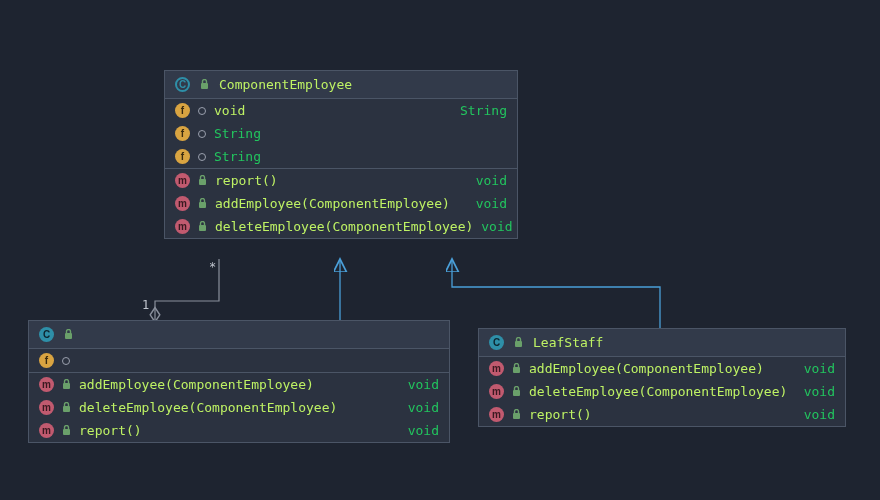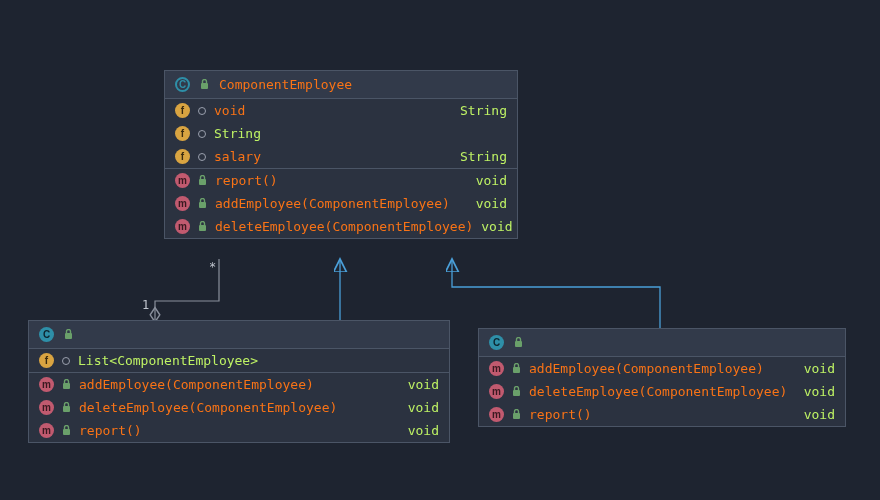--- a/index.html
+++ b/index.html
@@ -2,22 +2,22 @@
 <html><head>
 <meta charset="utf-8">
 <style>
   html,body{margin:0;padding:0;background:#1e2430;font-family:Consolas,Menlo,monospace;font-size:13px;color:#c0c5ce;width:880px;height:500px;overflow:hidden}
   .canvas{position:relative;width:880px;height:500px}
   svg.conn{position:absolute;left:0;top:0;width:880px;height:500px;pointer-events:none}
   .box{position:absolute;background:#2b3240;border:1px solid #4b5566}
   .hdr{display:flex;align-items:center;gap:10px;padding:6px 10px;border-bottom:1px solid #4b5566;background:#323a4a}
   .row{display:flex;align-items:center;gap:8px;padding:4px 10px}
   .sep{border-top:1px solid #4b5566}
-  .nm{flex:1;color:#f97316;white-space:nowrap}
-  .ty{color:#bef264;white-space:nowrap}
+  .nm{flex:1;color:#bef264;white-space:nowrap}
+  .ty{color:#22c55e;white-space:nowrap}
   .dot{width:6px;height:6px;border:1px solid #9aa0ad;border-radius:50%;flex:0 0 auto}
   .ico{width:15px;height:15px;border-radius:50%;display:flex;align-items:center;justify-content:center;font-weight:bold;font-size:10px;flex:0 0 auto;font-family:Arial,sans-serif}
   .ico-c{background:#2e8fa8;color:#0d2630}
   .ico-ci{background:transparent;border:2px solid #2e8fa8;color:#2e8fa8;width:11px;height:11px}
   .ico-f{background:#d9a441;color:#3a2a0f}
   .ico-m{background:#c15a6f;color:#3a1820}
   .lk{display:inline-block}
   .lk svg{display:block}
   .mult{position:absolute;color:#c0c5ce;font-size:12px}
 </style>
@@ -71,21 +71,20 @@
           <span>f</span>
         </span>
     <span class="dot"></span>
     <span class="ty">String</span>
   </div>
   <div class="row">
     <span class="ico ico-f">
           <span>f</span>
         </span>
     <span class="dot"></span>
-    <span class="nm">salary</span>
     <span class="ty">String</span>
   </div>
   <div class="row sep">
     <span class="ico ico-m">
           <span>m</span>
         </span>
     <span class="lk">
           <svg width="9" height="11">
             <rect x="1" y="4" width="7" height="6" rx="1" fill="#6aa06a"></rect>
             <path d="M2.5 4 V2.5 a2 2 0 0 1 4 0 V4" stroke="#6aa06a" stroke-width="1.4" fill="none"></path>
@@ -132,21 +131,20 @@
             <rect x="1" y="4" width="7" height="6" rx="1" fill="#6aa06a"></rect>
             <path d="M2.5 4 V2.5 a2 2 0 0 1 4 0 V4" stroke="#6aa06a" stroke-width="1.4" fill="none"></path>
           </svg>
         </span>
   </div>
   <div class="row">
     <span class="ico ico-f">
           <span>f</span>
         </span>
     <span class="dot"></span>
-    <span class="ty">List&lt;ComponentEmployee&gt;</span>
   </div>
   <div class="row sep">
     <span class="ico ico-m">
           <span>m</span>
         </span>
     <span class="lk">
           <svg width="9" height="11">
             <rect x="1" y="4" width="7" height="6" rx="1" fill="#6aa06a"></rect>
             <path d="M2.5 4 V2.5 a2 2 0 0 1 4 0 V4" stroke="#6aa06a" stroke-width="1.4" fill="none"></path>
           </svg>
@@ -186,20 +184,21 @@
   <div class="hdr">
     <span class="ico ico-c">
           <span>C</span>
         </span>
     <span class="lk">
           <svg width="9" height="11">
             <rect x="1" y="4" width="7" height="6" rx="1" fill="#6aa06a"></rect>
             <path d="M2.5 4 V2.5 a2 2 0 0 1 4 0 V4" stroke="#6aa06a" stroke-width="1.4" fill="none"></path>
           </svg>
         </span>
+    <span class="nm">LeafStaff</span>
   </div>
   <div class="row">
     <span class="ico ico-m">
           <span>m</span>
         </span>
     <span class="lk">
           <svg width="9" height="11">
             <rect x="1" y="4" width="7" height="6" rx="1" fill="#6aa06a"></rect>
             <path d="M2.5 4 V2.5 a2 2 0 0 1 4 0 V4" stroke="#6aa06a" stroke-width="1.4" fill="none"></path>
           </svg>

